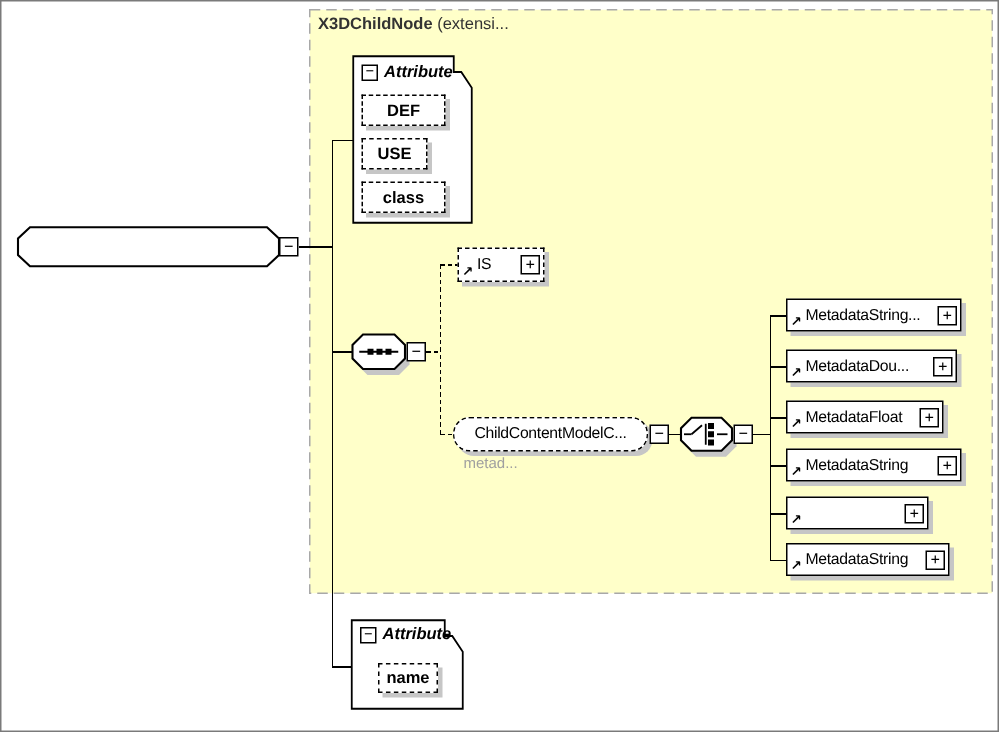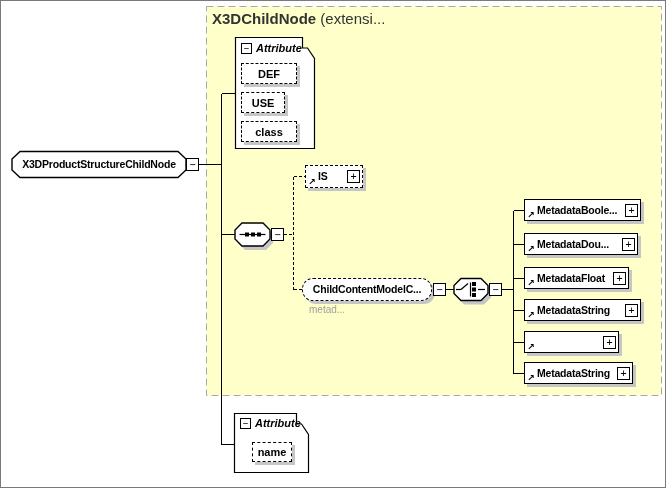--- a/index.html
+++ b/index.html
@@ -19,30 +19,30 @@
   .container-rect{fill:var(--container-bg);stroke:var(--container-border);stroke-width:1;stroke-dasharray:7 4;}
   .ln{stroke:#000;stroke-width:1;fill:none;}
   .dash{stroke-dasharray:3 2;}
   .shape{fill:#fff;stroke:#000;stroke-width:1.4;}
   .shadow{fill:var(--node-shadow);stroke:none;}
   .atshape{fill:#fff;stroke:#000;stroke-width:1.2;}
   .icn{stroke:#000;stroke-width:1.2;fill:none;}
   .icnsq{fill:#000;stroke:none;}
 
   .abs{position:absolute;z-index:2;}
-  .hdr{left:211px;top:9px;font-size:15px;color:var(--header-text);white-space:pre;}
+  .hdr{left:211px;top:9px;font-size:11px;color:var(--header-text);white-space:pre;}
   .hdr b{font-weight:bold;}
 
   .node{
     position:absolute;z-index:2;background:#fff;border:1px solid #000;
     box-shadow:3px 3px 0 0 var(--node-shadow);box-sizing:border-box;
   }
   .node.dashed{border-style:dashed;}
   .nlabel{
-    display:block;font-weight:bold;font-size:10.5px;letter-spacing:-0.2px;color:#000;
+    display:block;font-weight:normal;font-size:10.5px;letter-spacing:-0.2px;color:#000;
     white-space:nowrap;overflow:hidden;
   }
   .rootlabel{
     position:absolute;z-index:2;text-align:center;font-weight:bold;font-size:10.5px;
     letter-spacing:-0.2px;color:#000;white-space:nowrap;
   }
   .pm{
     position:absolute;z-index:3;width:13px;height:13px;box-sizing:border-box;
     background:#fff;border:1px solid #000;display:flex;align-items:center;justify-content:center;
     font:10px/10px "DejaVu Sans Mono",monospace;color:#000;cursor:pointer;
@@ -131,21 +131,20 @@
         <rect class="icnsq" x="471" y="281" width="4" height="4"></rect>
         <rect class="icnsq" x="471" y="286.5" width="4" height="4"></rect>
         <rect class="icnsq" x="471" y="292" width="4" height="4"></rect>
         <line class="icn" x1="477" y1="288.5" x2="484" y2="288.5"></line>
       </g>
     </g>
   </svg>
 
   <div class="abs hdr"><b>X3DChildNode</b><span> (extensi...</span></div>
 
-  <div class="rootlabel" style="left:11px;top:150px;width:174px;line-height:27px;">X3DProductStructureChildNode</div>
   <div class="pm" style="left:185px;top:157px;">−</div>
 
   <div class="attr-hdr" style="left:240px;top:41px;">
     <span class="pm-mini">−</span>
     <span>Attribute</span>
   </div>
   <div class="attr-item" style="left:240px;top:62px;width:56px;height:21px;">DEF</div>
   <div class="attr-item" style="left:240px;top:91px;width:44px;height:21px;">USE</div>
   <div class="attr-item" style="left:240px;top:120px;width:56px;height:21px;">class</div>
 
@@ -160,21 +159,21 @@
   <div class="node dashed" style="left:301px;top:277px;width:130px;height:23px;border-radius:11px;text-align:center;">
     <span class="nlabel" style="line-height:21px;text-align:center;">ChildContentModelC...</span>
   </div>
   <div class="pm" style="left:432px;top:282px;">−</div>
   <div class="annot" style="left:308px;top:303px;">metad...</div>
 
   <div class="pm" style="left:488px;top:282px;">−</div>
 
   <div class="node" style="left:523px;top:198px;width:117px;height:22px;">
     <span class="ref-arrow">↗</span>
-    <span class="nlabel mlabel">MetadataBoole...</span>
+    <span class="nlabel mlabel">MetadataString...</span>
     <div class="pm" style="right:2px;top:4px;left:auto;">+</div>
   </div>
   <div class="node" style="left:523px;top:232px;width:114px;height:22px;">
     <span class="ref-arrow">↗</span>
     <span class="nlabel mlabel">MetadataDou...</span>
     <div class="pm" style="right:2px;top:4px;left:auto;">+</div>
   </div>
   <div class="node" style="left:523px;top:266px;width:105px;height:22px;">
     <span class="ref-arrow">↗</span>
     <span class="nlabel mlabel">MetadataFloat</span>

